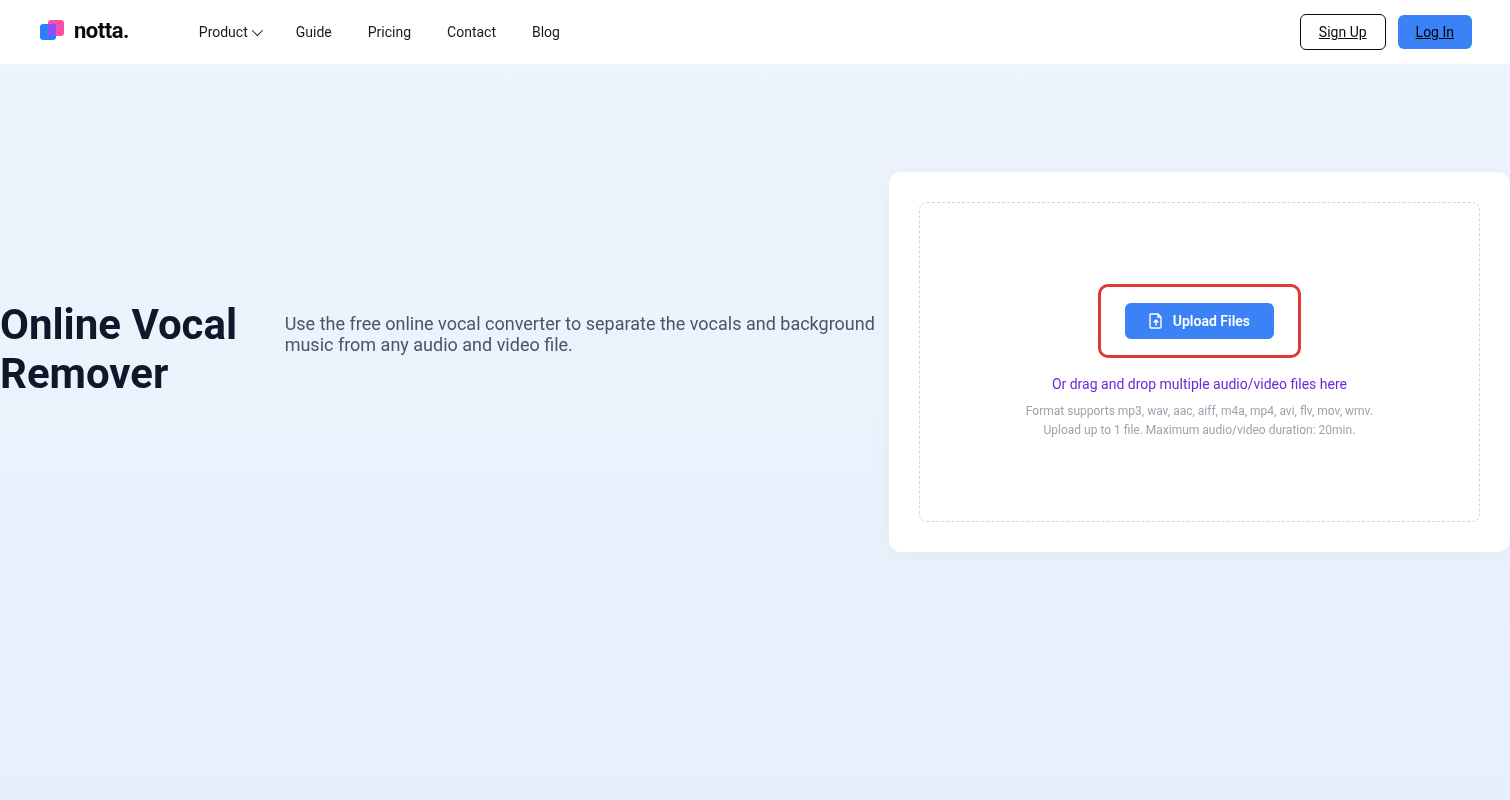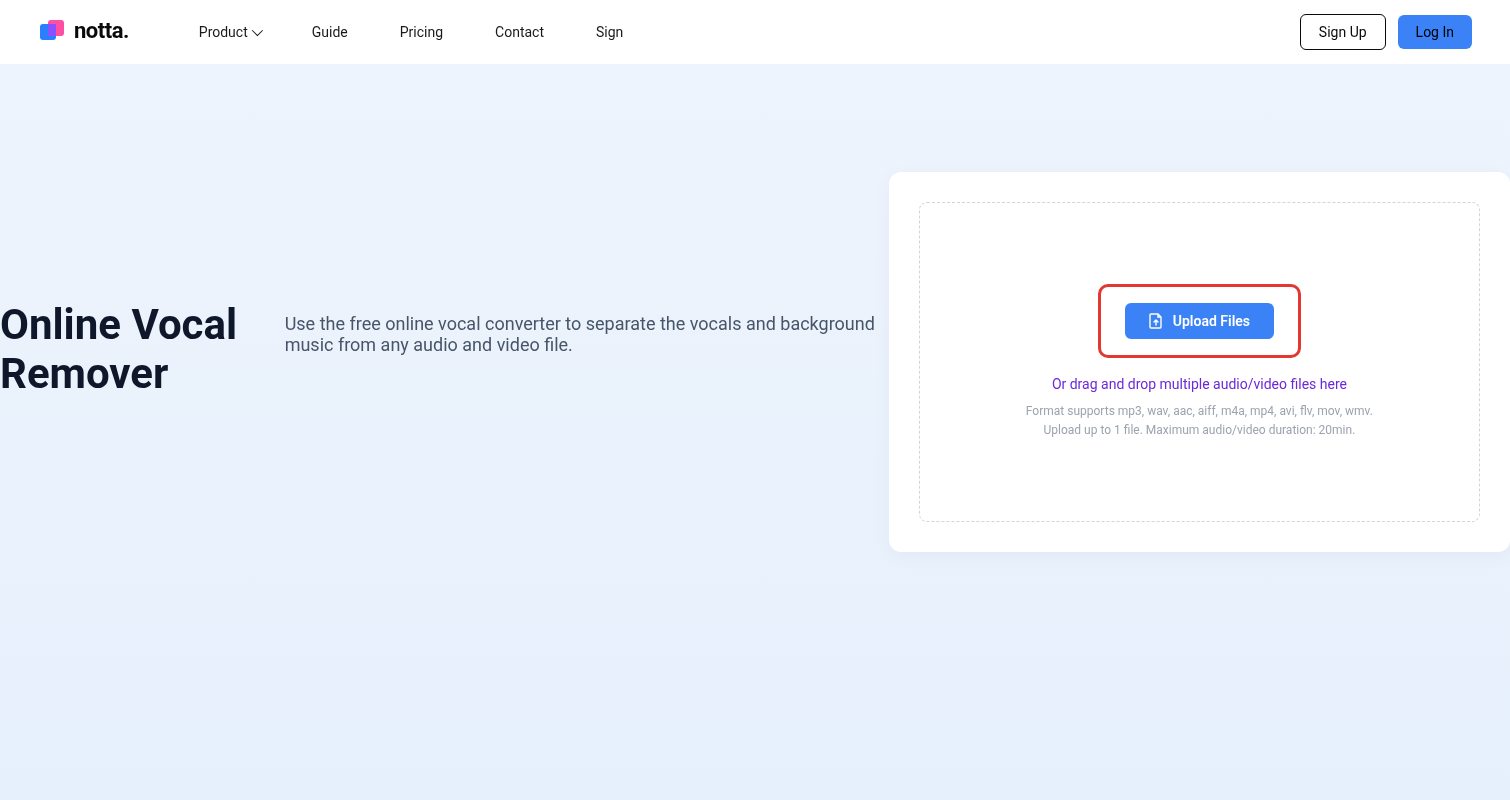--- a/index.html
+++ b/index.html
@@ -35,21 +35,21 @@
   }
   .logo-text {
     font-size: 22px;
     font-weight: 700;
     color: #0a0a0a;
     letter-spacing: -0.5px;
   }
   .nav {
     display: flex;
     align-items: flex-start;
-    gap: 52px;
+    gap: 36px;
   }
   .nav-item {
     font-size: 14px;
     color: #1a1a1a;
     cursor: pointer;
     display: flex;
     align-items: center;
     gap: 4px;
   }
   .chevron {
@@ -65,20 +65,21 @@
     align-items: center;
     gap: 12px;
   }
   .btn {
     font-size: 14px;
     padding: 9px 18px;
     border-radius: 6px;
     cursor: pointer;
     border: none;
     font-family: inherit;
+    text-decoration: underline;
   }
   .btn-outline {
     background: #ffffff;
     border: 1.5px solid #0a0a0a;
     color: #0a0a0a;
   }
   .btn-primary {
     background: #3b82f6;
     color: #000000;
   }
@@ -177,21 +178,21 @@
       <div class="nav-item">
         <span>Guide</span>
       </div>
       <div class="nav-item">
         <span>Pricing</span>
       </div>
       <div class="nav-item">
         <span>Contact</span>
       </div>
       <div class="nav-item">
-        <span>Sign</span>
+        <span>Blog</span>
       </div>
     </nav>
   </div>
   <div class="header-right">
     <button class="btn btn-outline">Sign Up</button>
     <button class="btn btn-primary">Log In</button>
   </div>
 </div>
 
 <div class="main">

